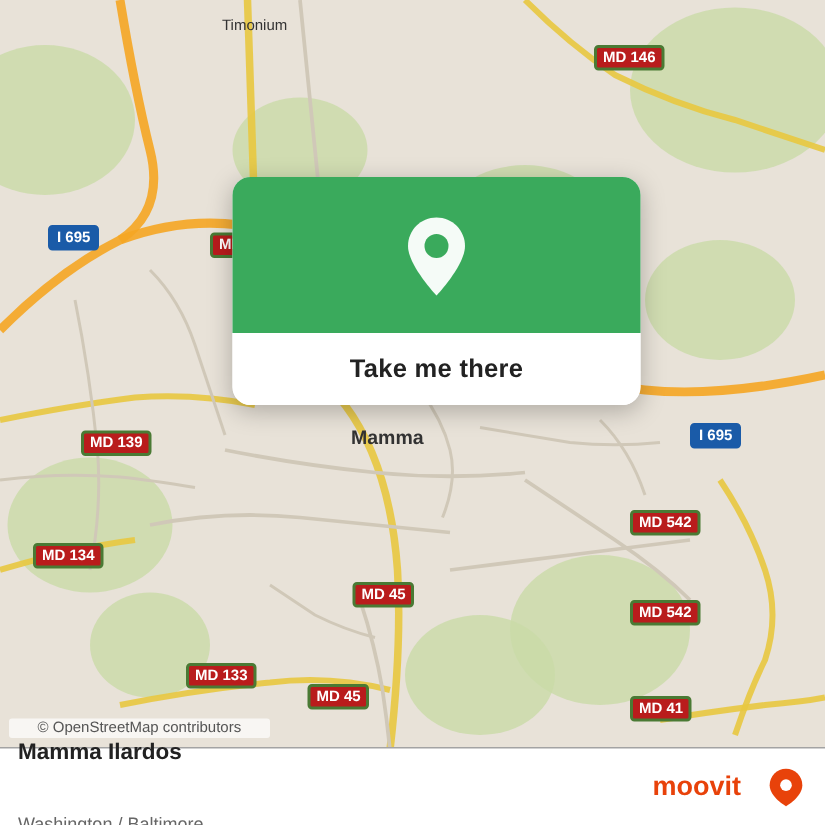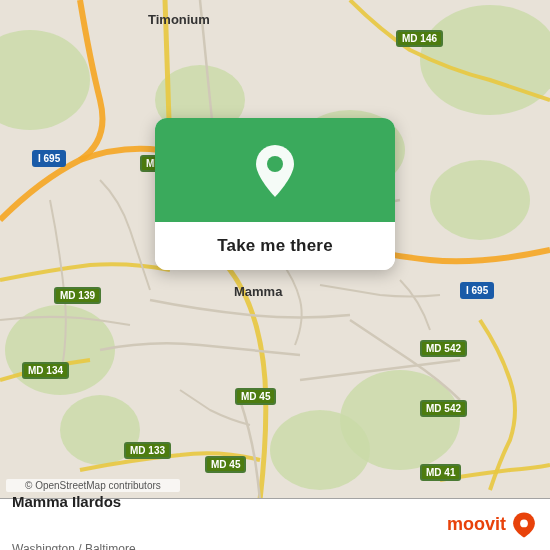--- a/index.html
+++ b/index.html
@@ -48,21 +48,21 @@
 
     #place-subtitle {
       font-size: 12px;
       color: #666;
       margin-top: 32px;
     }
 
     #moovit-logo {
       display: flex;
       align-items: center;
-      gap: 4px;
+      gap: 16px;
     }
 
     .moovit-text {
       font-size: 18px;
       font-weight: bold;
       color: #e8420a;
     }
 
     .moovit-icon {
       width: 28px;
@@ -80,21 +80,21 @@
       padding: 1px 19px;
       border-radius: 2px;
       z-index: 10;
     }
 
     
     #popup-card {
       position: absolute;
       top: 118px;
       left: 155px;
-      width: 240px;
+      width: 272px;
       background: white;
       border-radius: 12px;
       box-shadow: 0 4px 16px rgba(0,0,0,0.25);
       z-index: 20;
       overflow: visible;
       display: flex;
       flex-direction: column;
       align-items: center;
       padding-bottom: 0;
     }
@@ -128,23 +128,23 @@
       font-weight: 600;
       color: #222;
       cursor: pointer;
       text-align: center;
       letter-spacing: 0.2px;
     }
 
     
     .map-label {
       position: absolute;
-      font-size: 13px;
+      font-size: 10px;
       color: #333;
-      font-weight: 700;
+      font-weight: 400;
       z-index: 5;
       white-space: nowrap;
     }
 
     .map-label-bold {
       font-weight: bold;
       font-size: 13px;
     }
 
     .highway-badge {
@@ -153,21 +153,21 @@
       border: 2px solid #ccc;
       border-radius: 3px;
       padding: 1px 4px;
       font-size: 10px;
       font-weight: bold;
       color: #333;
       z-index: 6;
     }
 
     .highway-badge-green {
-      background: #4d7c0f;
+      background: #b91c1c;
       color: white;
       border-color: #4a7a34;
     }
 
     
     #svg-map {
       position: absolute;
       top: 0; left: 0;
       width: 550px;
       height: 500px;

